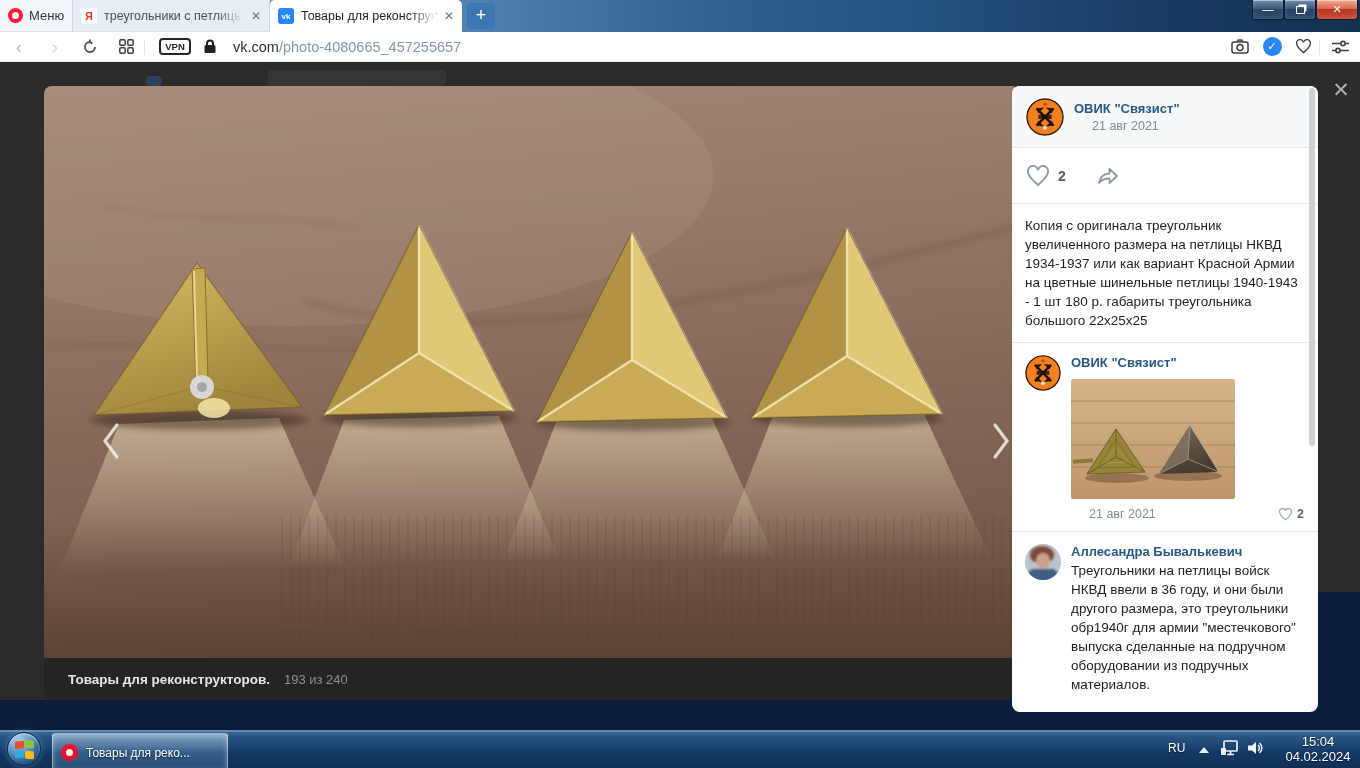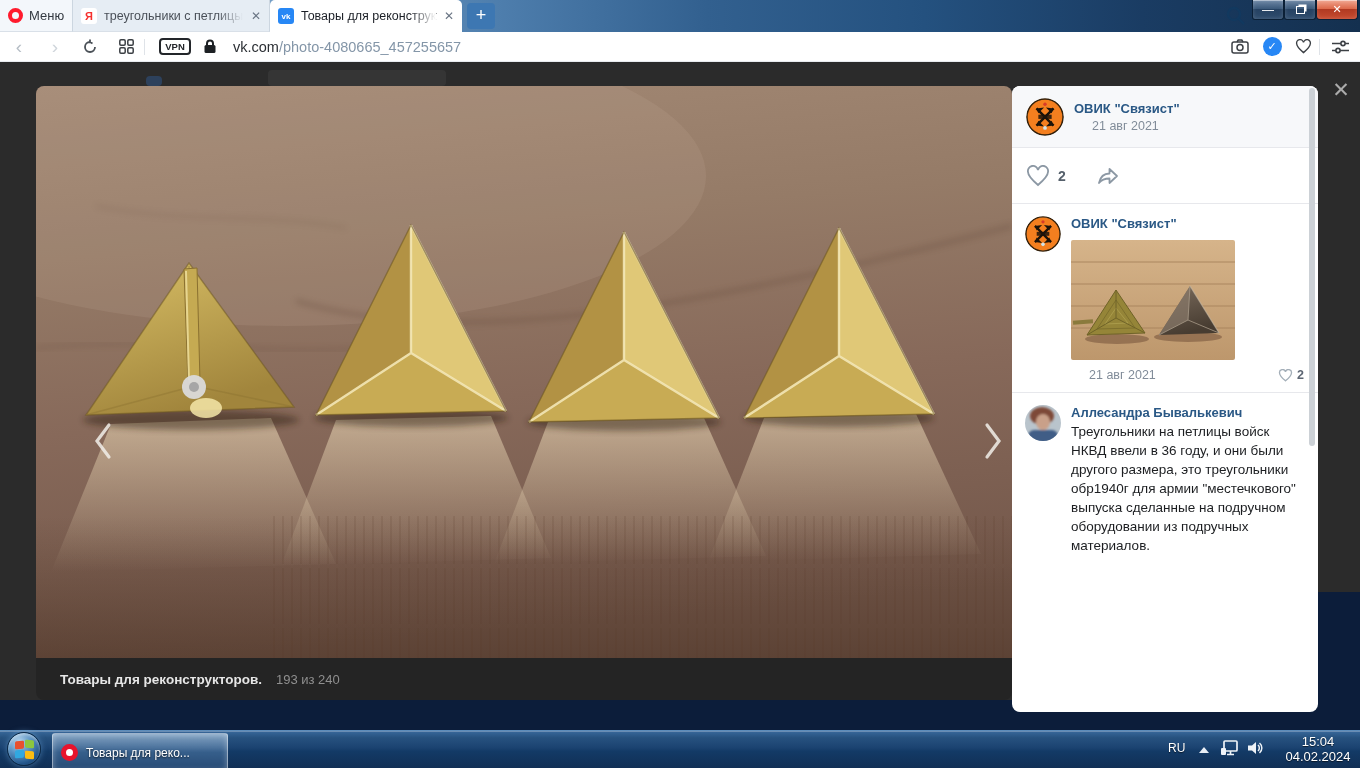--- a/index.html
+++ b/index.html
@@ -52,21 +52,21 @@
   #shield-badge{width:19px;height:19px;border-radius:50%;background:#2787f5;color:#fff;font-size:11px;
     display:flex;align-items:center;justify-content:center;}
 
   
   #content{left:0;top:62px;width:1360px;height:668px;background:#2b2b2b;}
   .dim-shape{background:#3a3a3a;opacity:.7;border-radius:4px;}
   #navy-bottom{left:0;top:700px;width:1360px;height:30px;background:#0c1d3a;}
   #navy-sliver{left:1318px;top:592px;width:42px;height:110px;background:#0c1d3a;}
 
   
-  #viewer{left:36px;top:86px;width:976px;height:614px;border-radius:8px;overflow:hidden;}
+  #viewer{left:44px;top:86px;width:976px;height:614px;border-radius:8px;overflow:hidden;}
   #photo{left:0;top:0;width:976px;height:572px;}
   #caption-bar{left:0;top:572px;width:976px;height:42px;background:#242424;
     display:flex;align-items:center;padding-left:24px;gap:14px;}
   #caption-title{color:#e6e6e6;font-size:13.5px;font-weight:bold;}
   #caption-counter{color:#8f8f8f;font-size:13px;}
   .nav-arrow{width:30px;height:46px;display:flex;align-items:center;justify-content:center;cursor:pointer;opacity:.85;}
 
   
   #panel{left:1012px;top:86px;width:306px;height:626px;background:#fff;border-radius:8px;overflow:hidden;}
   #p-header{display:flex;align-items:center;gap:10px;height:62px;padding:0 14px;background:#f7f8fa;border-bottom:1px solid #e7e8ec;}
@@ -318,20 +318,21 @@
     <div id="p-actions">
       <svg width="24" height="22" viewBox="0 0 24 22">
         <path d="M12 20 C5 14 2 10.5 2 7 A5 5 0 0 1 12 5 A5 5 0 0 1 22 7 C22 10.5 19 14 12 20 Z" fill="none" stroke="#8c98a4" stroke-width="1.8"></path>
       </svg>
       <span class="like-count">2</span>
       <svg width="24" height="20" viewBox="0 0 24 20" style="margin-left:22px;">
         <path d="M3 17 C4.5 10 9 7.5 13.5 7.5 L13.5 3 L21 10 L13.5 17 L13.5 12.5 C9.5 12.5 5.5 13.8 3 17 Z" fill="none" stroke="#8c98a4" stroke-width="1.8" stroke-linejoin="round"></path>
       </svg>
     </div>
 
+    <div id="p-post">Копия с оригинала треугольник увеличенного размера на петлицы НКВД 1934-1937 или как вариант Красной Армии на цветные шинельные петлицы 1940-1943 - 1 шт 180 р. габариты треугольника большого 22х25х25</div>
 
     <div class="comment" id="comment-1">
       <div class="avatar small">
         <svg width="36" height="36" viewBox="0 0 40 40">
           <circle cx="20" cy="20" r="19" fill="#f47f1f" stroke="#33200a" stroke-width="1.6"></circle>
           <path d="M11 11 L29 29 M29 11 L11 29" stroke="#1c130a" stroke-width="2.6"></path>
           <polygon points="11,11 19,10 13,16" fill="#1c130a"></polygon>
             <polygon points="29,11 21,10 27,16" fill="#1c130a"></polygon>
           <polygon points="11,29 19,30 13,24" fill="#1c130a"></polygon>
             <polygon points="29,29 21,30 27,24" fill="#1c130a"></polygon>

